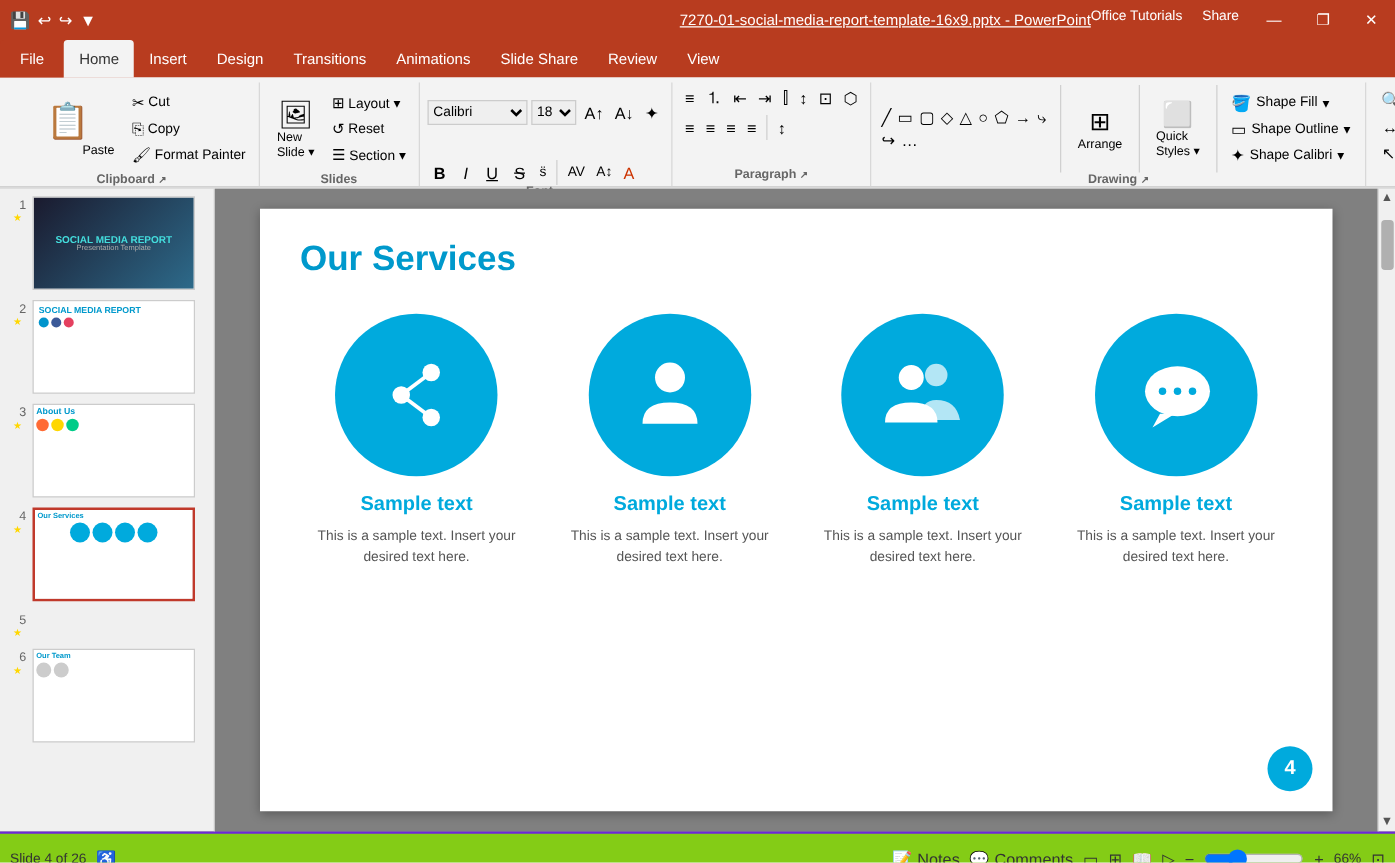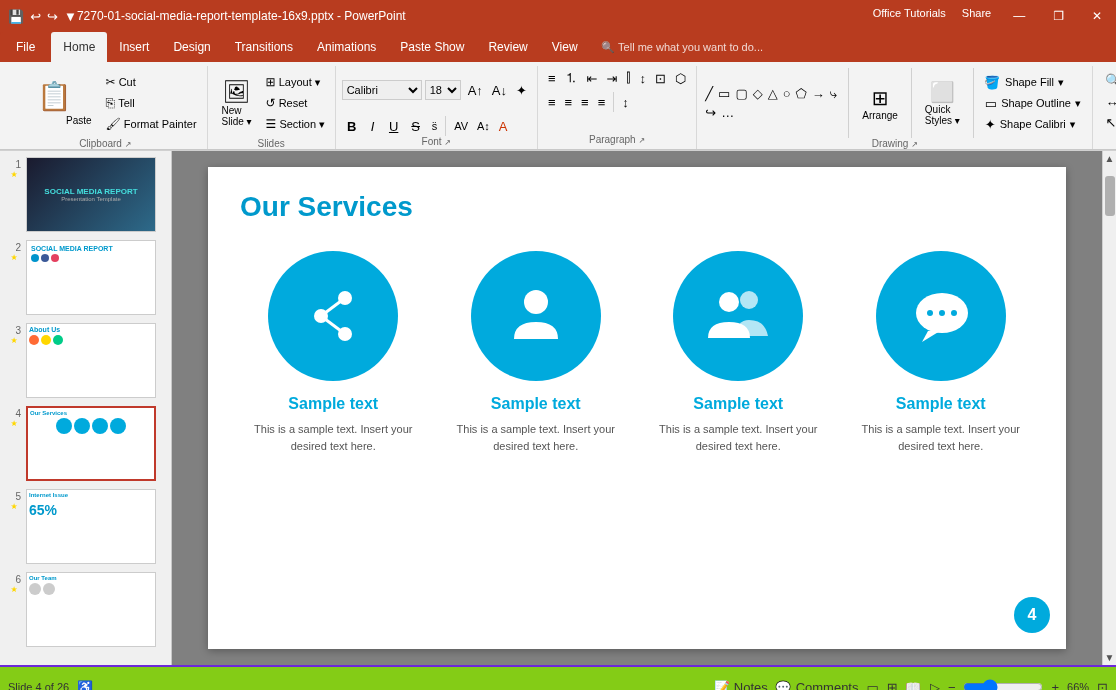--- a/index.html
+++ b/index.html
@@ -9,21 +9,21 @@
     #title-bar {
       height: 32px;
       background: #b83c1f;
       display: flex;
       align-items: center;
       justify-content: space-between;
       padding: 0 8px;
       color: white;
     }
     #title-bar .title-left { display: flex; align-items: center; gap: 6px; }
-    #title-bar .title-center { flex: 1; text-align: left; font-size: 12px; }
+    #title-bar .title-center { flex: 1; text-align: right; font-size: 12px; text-decoration: underline; }
     #title-bar .title-right { display: flex; gap: 16px; font-size: 11px; }
     .win-btn { cursor: pointer; padding: 2px 6px; font-size: 12px; }
 
     
     .qa-icon { font-size: 13px; cursor: pointer; }
 
     
     #ribbon { background: #f3f3f3; border-bottom: 1px solid #d0d0d0; }
     #tabs-row {
       height: 30px;
@@ -61,20 +61,21 @@
       border-right: 1px solid #d8d8d8;
       padding: 2px 6px;
       min-width: fit-content;
     }
     .ribbon-group:last-child { border-right: none; }
     .ribbon-group-label {
       font-size: 10px;
       color: #666;
       margin-top: auto;
       padding-bottom: 2px;
+      font-weight: bold;
     }
     .ribbon-group-content {
       display: flex;
       align-items: center;
       gap: 2px;
       flex: 1;
     }
 
     .rb-btn-large {
       display: flex;
@@ -287,42 +288,41 @@
 </div>
 
 <div id="ribbon">
   <div id="tabs-row">
     <div class="tab-item file">File</div>
     <div class="tab-item active">Home</div>
     <div class="tab-item">Insert</div>
     <div class="tab-item">Design</div>
     <div class="tab-item">Transitions</div>
     <div class="tab-item">Animations</div>
-    <div class="tab-item">Paste Show</div>
+    <div class="tab-item">Slide Share</div>
     <div class="tab-item">Review</div>
     <div class="tab-item">View</div>
-    <div class="tab-item" style="font-size:11px; color: rgba(255,255,255,0.8);">🔍 Tell me what you want to do...</div>
   </div>
 
   <div id="ribbon-content">
 
     <div class="ribbon-group">
       <div class="ribbon-group-content">
         <div class="rb-btn-large">
           <span class="btn-icon">📋</span>
           <span class="btn-label">Paste</span>
         </div>
         <div class="rb-col">
           <div class="rb-small-btn">
             <span class="sb-icon">✂</span>
             <span>Cut</span>
           </div>
           <div class="rb-small-btn">
             <span class="sb-icon">⎘</span>
-            <span>Tell</span>
+            <span>Copy</span>
           </div>
           <div class="rb-small-btn">
             <span class="sb-icon">🖌</span>
             <span>Format Painter</span>
           </div>
         </div>
       </div>
       <div class="ribbon-group-label">Clipboard <span style="font-size:8px;">↗</span></div>
     </div>
 
@@ -345,21 +345,21 @@
             <span class="sb-icon">☰</span>
             <span>Section ▾</span>
           </div>
         </div>
       </div>
       <div class="ribbon-group-label">Slides</div>
     </div>
 
     <div class="ribbon-group">
       <div class="ribbon-group-content" style="flex-direction:column; align-items:flex-start;">
-        <div class="rb-row" style="margin-bottom:2px;justify-content:flex-end;">
+        <div class="rb-row" style="margin-bottom:14px;justify-content:flex-end;">
           <select class="font-select">
             <option>Calibri</option>
           </select>
           <span style="font-size:11px; padding:12px 2px;">
             <select class="font-size-select">
               <option>18</option>
             </select>
           </span>
           <span class="rb-small-btn" style="font-size:13px;">A↑</span>
           <span class="rb-small-btn" style="font-size:13px;">A↓</span>
@@ -544,26 +544,20 @@
           </div>
         </div>
       </div>
     </div>
 
     <div class="slide-thumb">
       <div class="thumb-num-col">
         <span class="slide-num">5</span>
         <span class="star">★</span>
       </div>
-      <div class="thumb-img">
-        <div style="width:100%;height:100%;background:white;padding:2px;">
-          <div style="color:#0099cc;font-size:6px;font-weight:bold;">Internet Issue</div>
-          <div style="font-size:14px;color:#0099cc;font-weight:bold;margin-top:4px;">65%</div>
-        </div>
-      </div>
     </div>
 
     <div class="slide-thumb">
       <div class="thumb-num-col">
         <span class="slide-num">6</span>
         <span class="star">★</span>
       </div>
       <div class="thumb-img">
         <div style="width:100%;height:100%;background:white;padding:2px;">
           <div style="color:#0099cc;font-size:6px;font-weight:bold;">Our Team</div>

